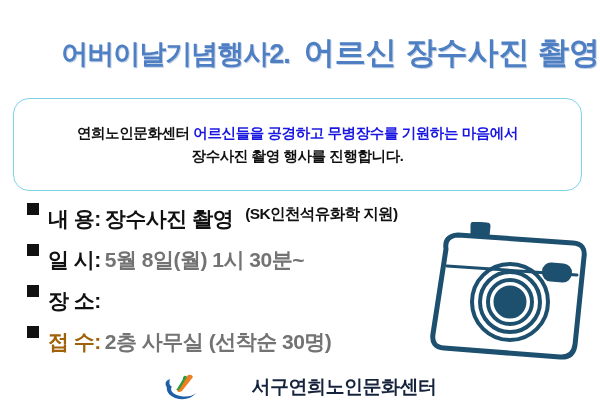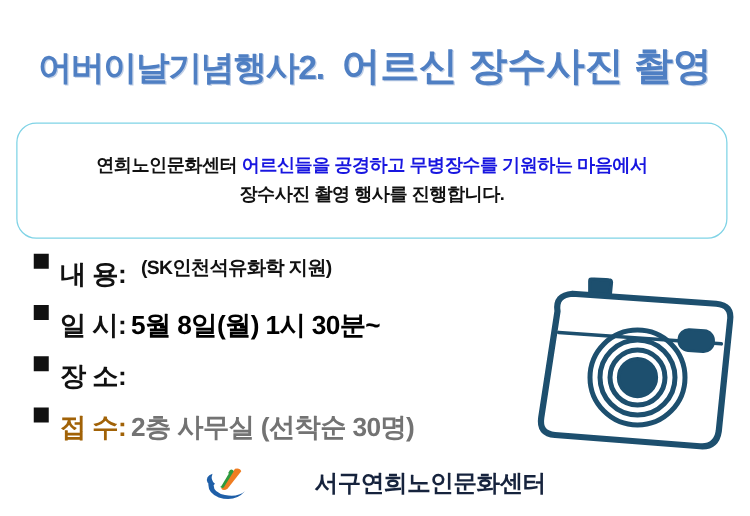--- a/index.html
+++ b/index.html
@@ -19,21 +19,21 @@
     overflow: hidden;
     box-sizing: border-box;
   }
 
   
   .title-row {
     position: absolute;
     left: 0;
     top: 37px;
     width: 600px;
-    text-align: center;
+    text-align: right;
     white-space: nowrap;
     line-height: 1;
   }
   .title-part {
     display: inline-block;
     font-weight: 700;
     color: #4f7fc3;
     text-shadow: 1px 1px 0 rgba(120,150,200,0.45);
     letter-spacing: -1px;
     vertical-align: baseline;
@@ -99,21 +99,21 @@
     letter-spacing: -0.5px;
     color: #111111;
   }
   .bullet-value {
     font-size: 21px;
     font-weight: 700;
     letter-spacing: -0.5px;
     margin-left: 4px;
   }
   .v-black { color: #111111; }
-  .v-blue  { color: #000000; }
+  .v-blue  { color: #737373; }
   .v-red   { color: #737373; }
   .bullet-note {
     font-size: 15.5px;
     font-weight: 700;
     letter-spacing: -0.6px;
     color: #111111;
     margin-left: 12px;
     position: relative;
     top: -1px;
   }
@@ -169,20 +169,21 @@
       <span class="blue">어르신들을 공경하고 무병장수를 기원하는 마음에서</span><br>
       <span class="black">장수사진 촬영 행사를 진행합니다.</span>
     </div>
   </div>
 
   <div class="bullets">
 
     <div class="bullet-row">
       <span class="bullet-mark"></span>
       <span class="bullet-label">내 용:</span>
+      <span class="bullet-value v-black">장수사진 촬영</span>
       <span class="bullet-note">(SK인천석유화학 지원)</span>
     </div>
 
     <div class="bullet-row">
       <span class="bullet-mark"></span>
       <span class="bullet-label">일 시:</span>
       <span class="bullet-value v-blue">5월 8일(월) 1시 30분~</span>
     </div>
 
     <div class="bullet-row">

